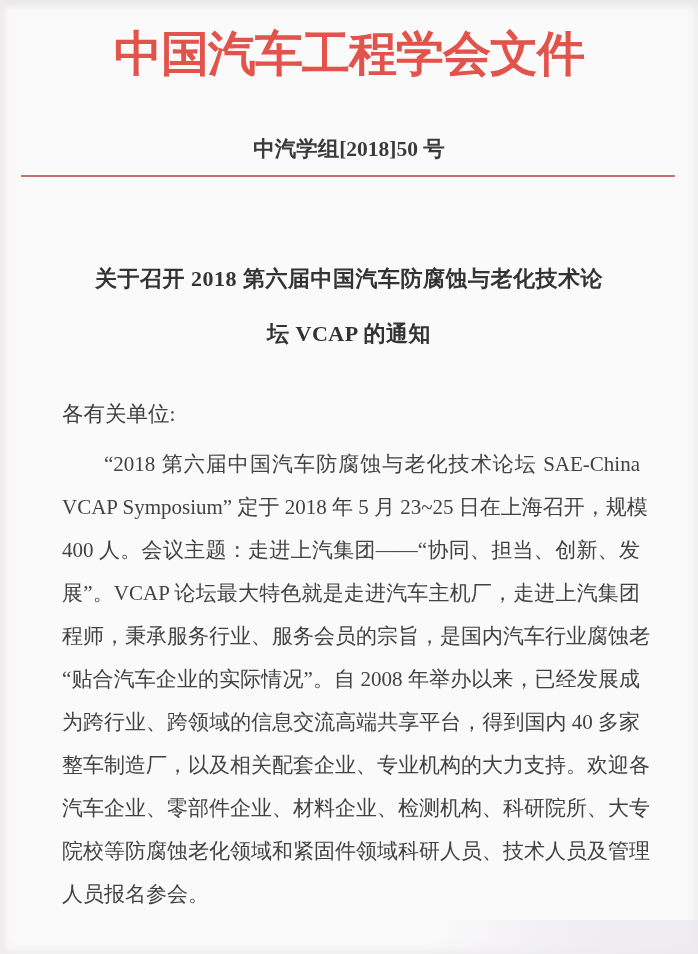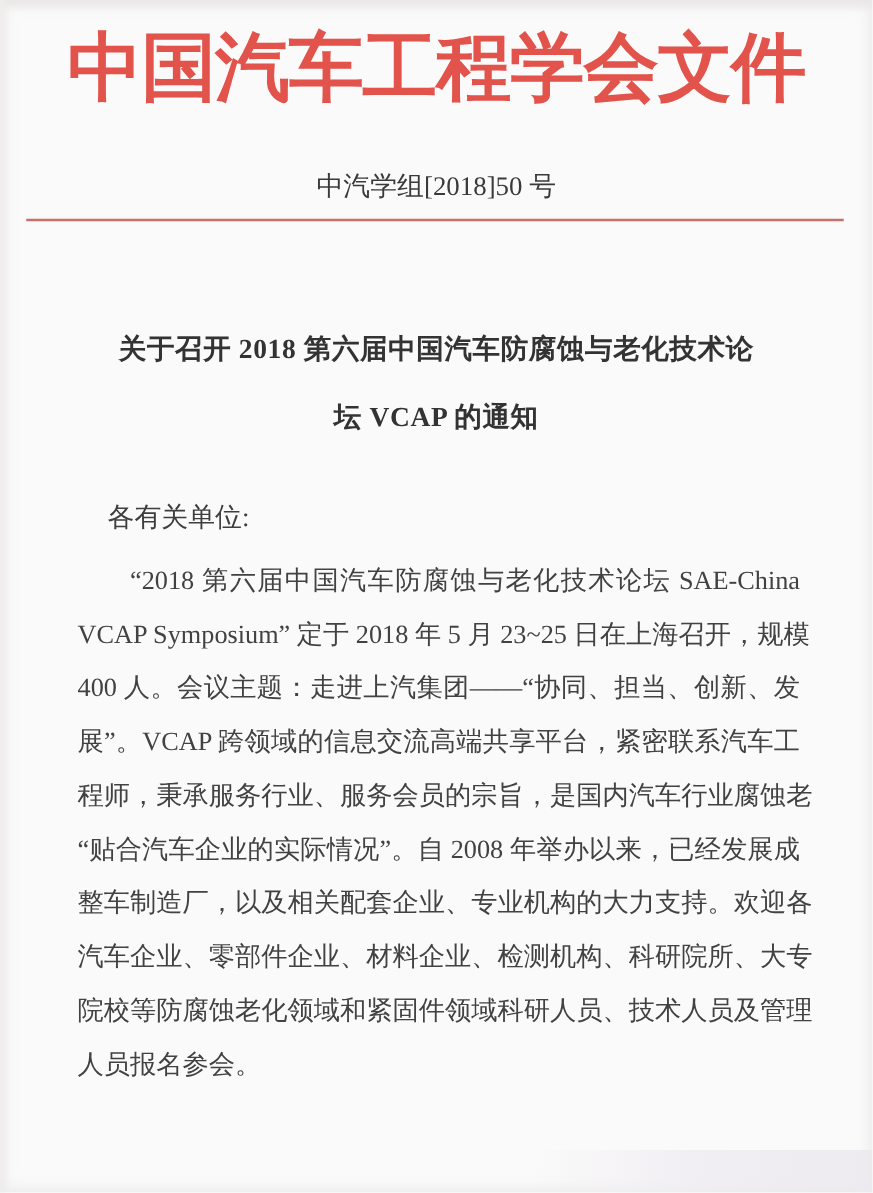--- a/index.html
+++ b/index.html
@@ -26,50 +26,51 @@
     pointer-events: none;
   }
   .edge-left {
     position: absolute; top: 0; left: 0; bottom: 0; width: 8px;
     background: linear-gradient(90deg, #efecec, rgba(250,249,249,0));
     pointer-events: none;
   }
   .org-title {
     padding-top: 18px;
     text-align: center;
-    font-size: 60px;
+    font-size: 48px;
     line-height: 72px;
     font-weight: 700;
     color: var(--accent);
     letter-spacing: -1px;
     white-space: nowrap;
   }
   .doc-number {
     margin-top: 46px;
     text-align: center;
     font-size: 21.5px;
     line-height: 26px;
     color: #3a3a3a;
+    font-weight: bold;
   }
   .red-rule {
     height: 2px;
     background: var(--rule);
     margin: 13px 23px 0 21px;
   }
   .heading {
     margin-top: 74px;
     text-align: center;
     font-size: 22px;
     line-height: 55px;
     font-weight: 700;
     color: #333333;
     letter-spacing: 0.5px;
   }
   .salutation {
-    margin: 38px 58px 0 86px;
+    margin: 38px 58px 0 62px;
     font-size: 21.5px;
     line-height: 30px;
     color: #3e3e3e;
   }
   .body-block {
     margin: 14px 58px 0 62px;
     color: #424242;
   }
   .bl {
     font-size: 21px;
@@ -110,23 +111,24 @@
     <div>关于召开 2018 第六届中国汽车防腐蚀与老化技术论</div>
     <div>坛 VCAP 的通知</div>
   </div>
 
   <div class="salutation">各有关单位:</div>
 
   <div class="body-block">
     <div class="bl indent">“2018 第六届中国汽车防腐蚀与老化技术论坛 SAE-China</div>
     <div class="bl">VCAP Symposium” 定于 2018 年 5 月 23~25 日在上海召开，规模</div>
     <div class="bl">400 人。会议主题：走进上汽集团——“协同、担当、创新、发</div>
-    <div class="bl">展”。VCAP 跨领域的信息交流高端共享平台，紧密联系汽车工</div>
+    <div class="bl">展”。VCAP 论坛最大特色就是走进汽车主机厂，走进上汽集团</div>
     <div class="bl">程师，秉承服务行业、服务会员的宗旨，是国内汽车行业腐蚀老</div>
     <div class="bl">“贴合汽车企业的实际情况”。自 2008 年举办以来，已经发展成</div>
+    <div class="bl">为跨行业、跨领域的信息交流高端共享平台，得到国内 40 多家</div>
     <div class="bl">整车制造厂，以及相关配套企业、专业机构的大力支持。欢迎各</div>
     <div class="bl">汽车企业、零部件企业、材料企业、检测机构、科研院所、大专</div>
     <div class="bl">院校等防腐蚀老化领域和紧固件领域科研人员、技术人员及管理</div>
     <div class="bl last">人员报名参会。</div>
   </div>
 
   <div class="smudge-br"></div>
 </div>
 
 </body></html>

